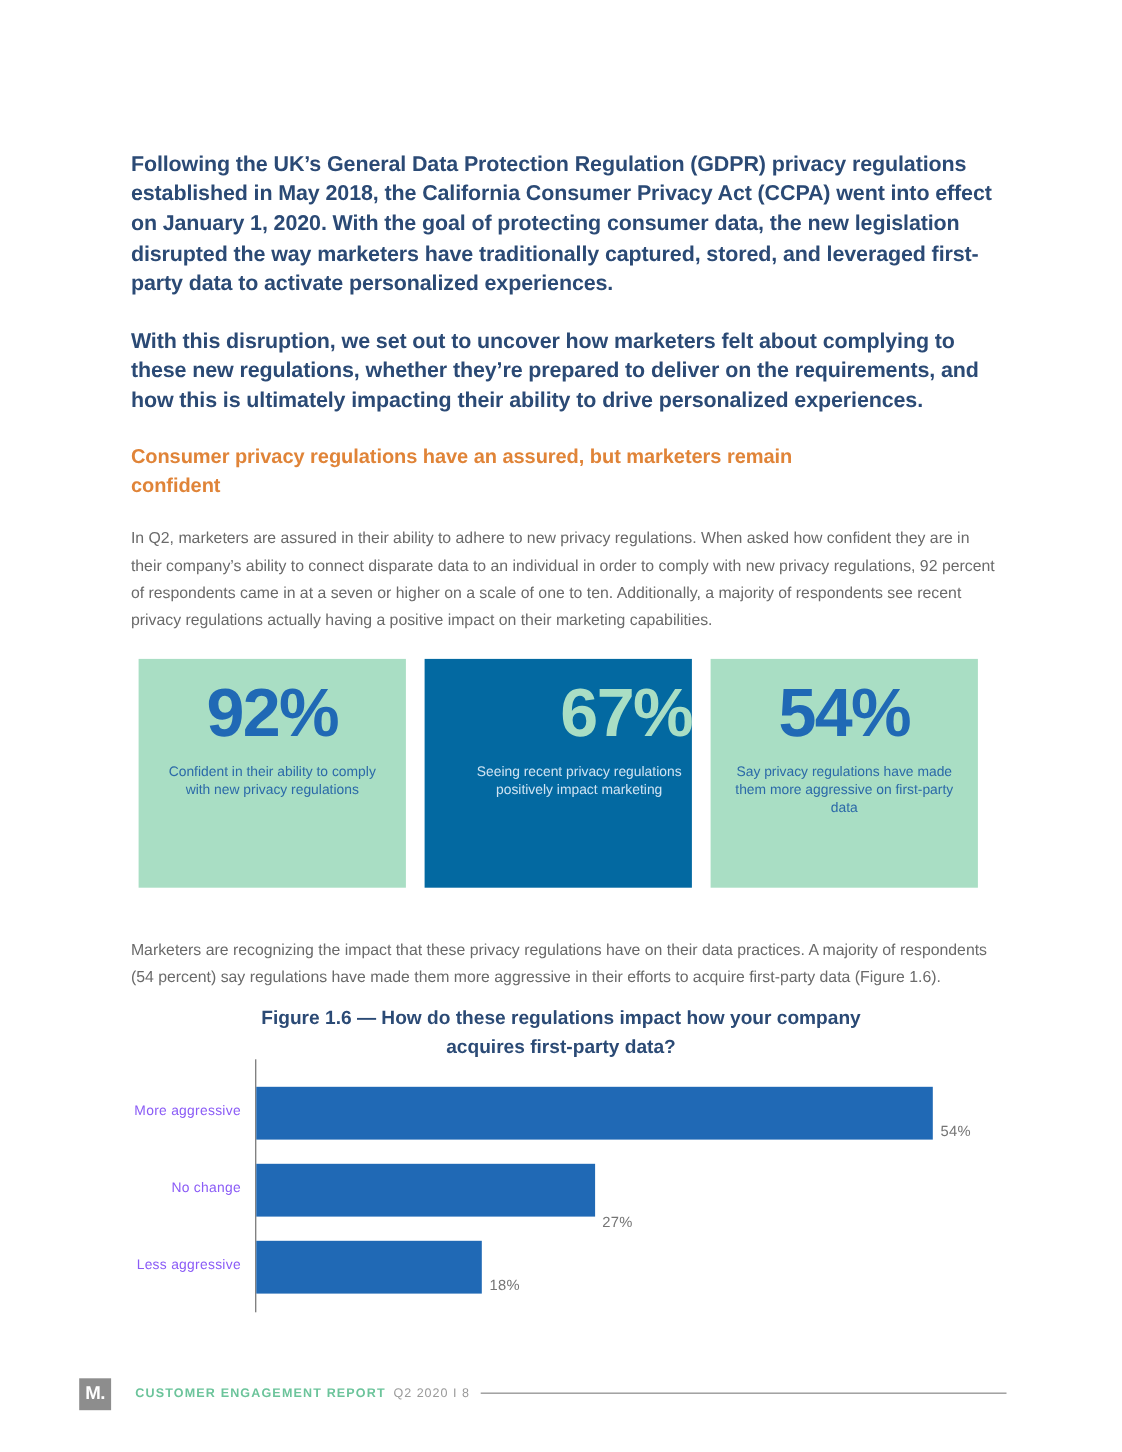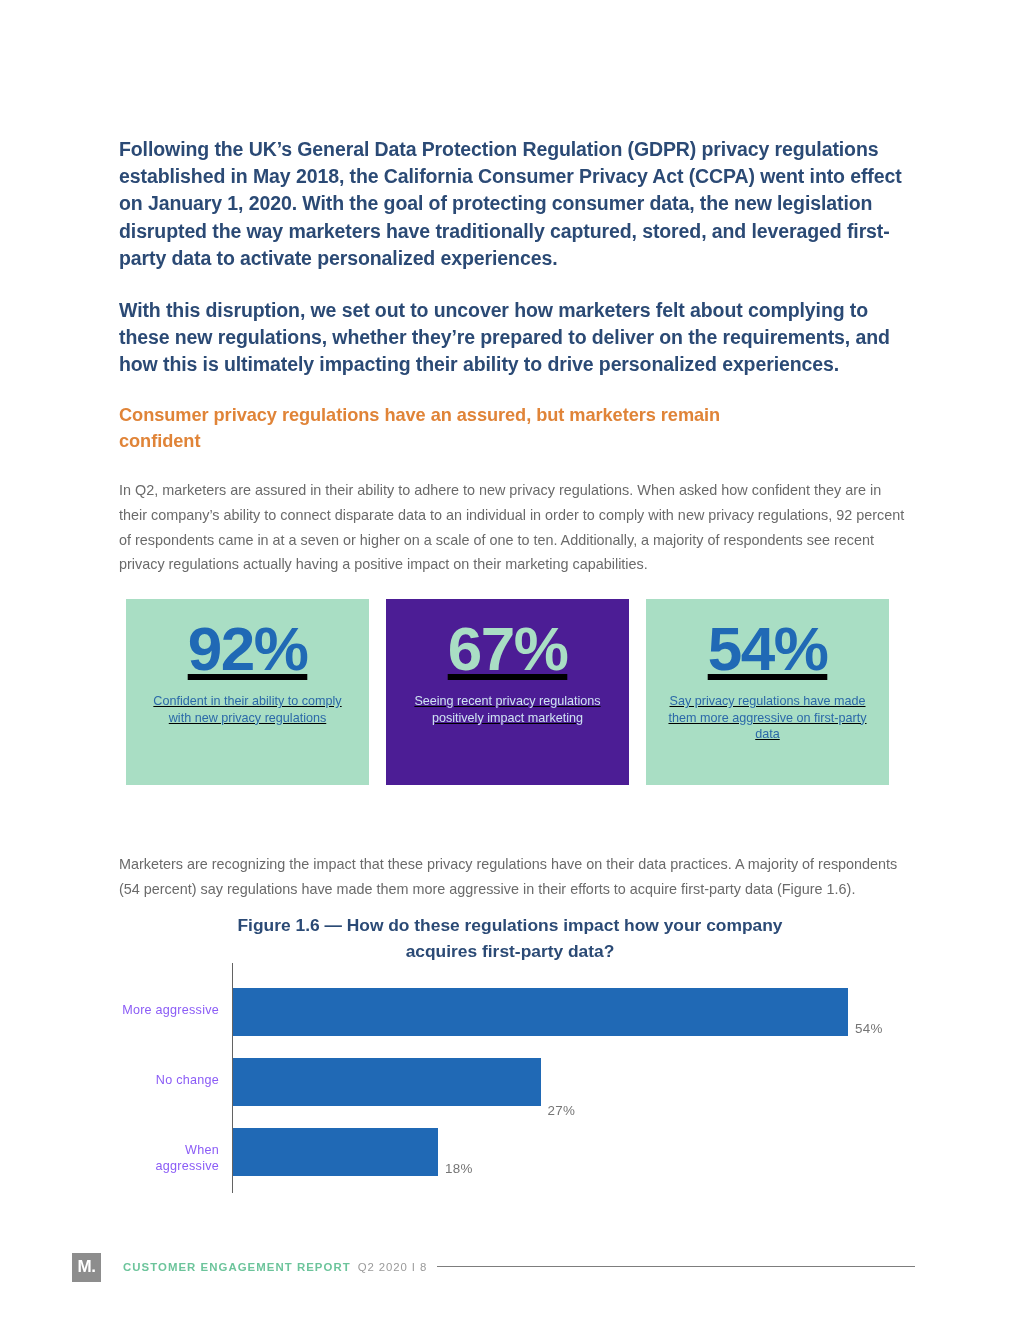--- a/index.html
+++ b/index.html
@@ -66,31 +66,30 @@
     position: absolute;
     left: 126px;
     top: 599px;
     width: 763px;
     height: 168px;
     display: flex;
     justify-content: space-between;
   }
   .card {
     width: 243px;
-    height: 186px;
+    height: 208px;
     box-sizing: border-box;
     display: flex;
     flex-direction: column;
     align-items: center;
     justify-content: flex-start;
     padding-top: 16px;
-    text-decoration: underline;
   }
   .card-mint { background: #a9dec4; }
-  .card-blue { background: #4c1d95; }
+  .card-blue { background: #0369a1; align-items: flex-end; }
 
   .card-number {
     font-size: 62px;
     line-height: 68px;
     font-weight: 700;
     letter-spacing: -1.5px;
   }
   .card-mint .card-number { color: #2069b5; }
   .card-blue .card-number { color: #a9dec4; }
 
@@ -261,21 +260,21 @@
       <div class="bar-value" id="val-0" style="left: 736px; color: rgb(117, 117, 117);">54%</div>
     </div>
 
     <div class="bar-row bar-row-1">
       <div class="bar-label">No change</div>
       <div class="bar-fill" id="bar-1" style="width: 307.5px; background: rgb(32, 105, 181);"></div>
       <div class="bar-value" id="val-1" style="left: 428.5px; color: rgb(117, 117, 117); margin-top: 12px;">27%</div>
     </div>
 
     <div class="bar-row bar-row-2">
-      <div class="bar-label">When aggressive</div>
+      <div class="bar-label">Less aggressive</div>
       <div class="bar-fill" id="bar-2" style="width: 205px; background: rgb(32, 105, 181);"></div>
       <div class="bar-value" id="val-2" style="left: 326px; color: rgb(117, 117, 117);">18%</div>
     </div>
   </div>
 
   <div class="footer">
     <div class="footer-logo">M.</div>
     <div class="footer-report">CUSTOMER ENGAGEMENT REPORT</div>
     <div class="footer-meta">Q2 2020  I  8</div>
   </div>

